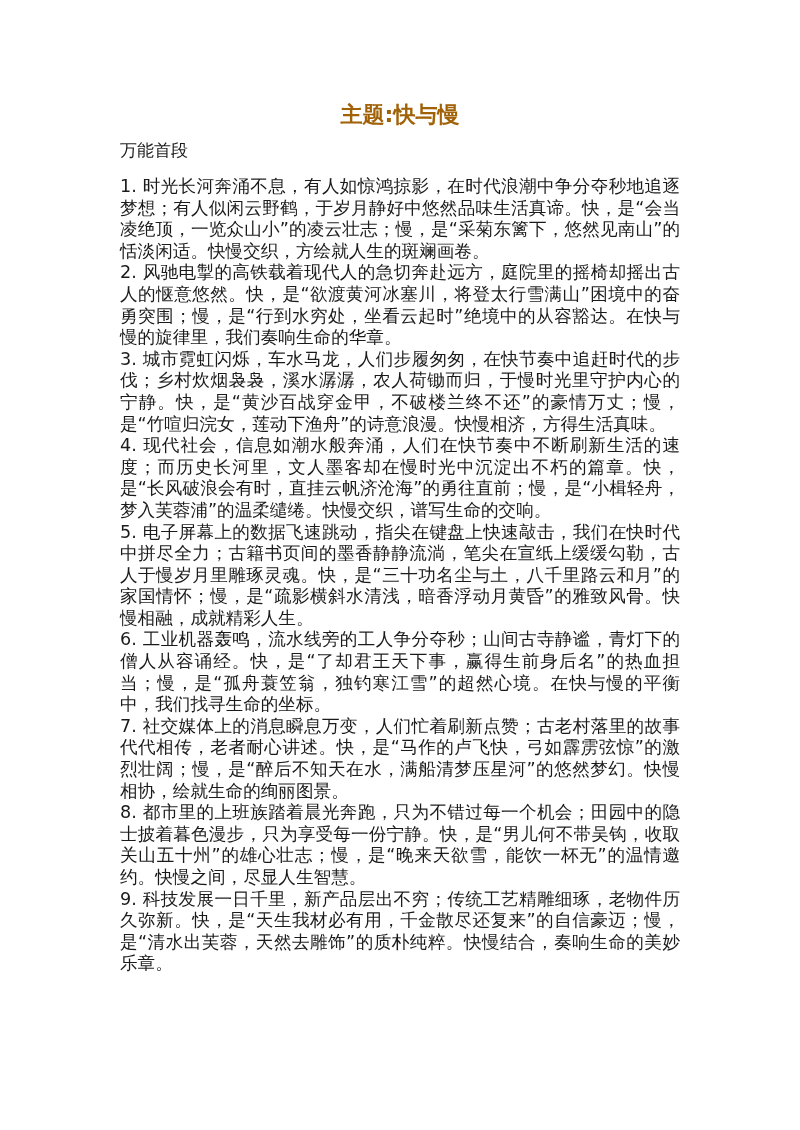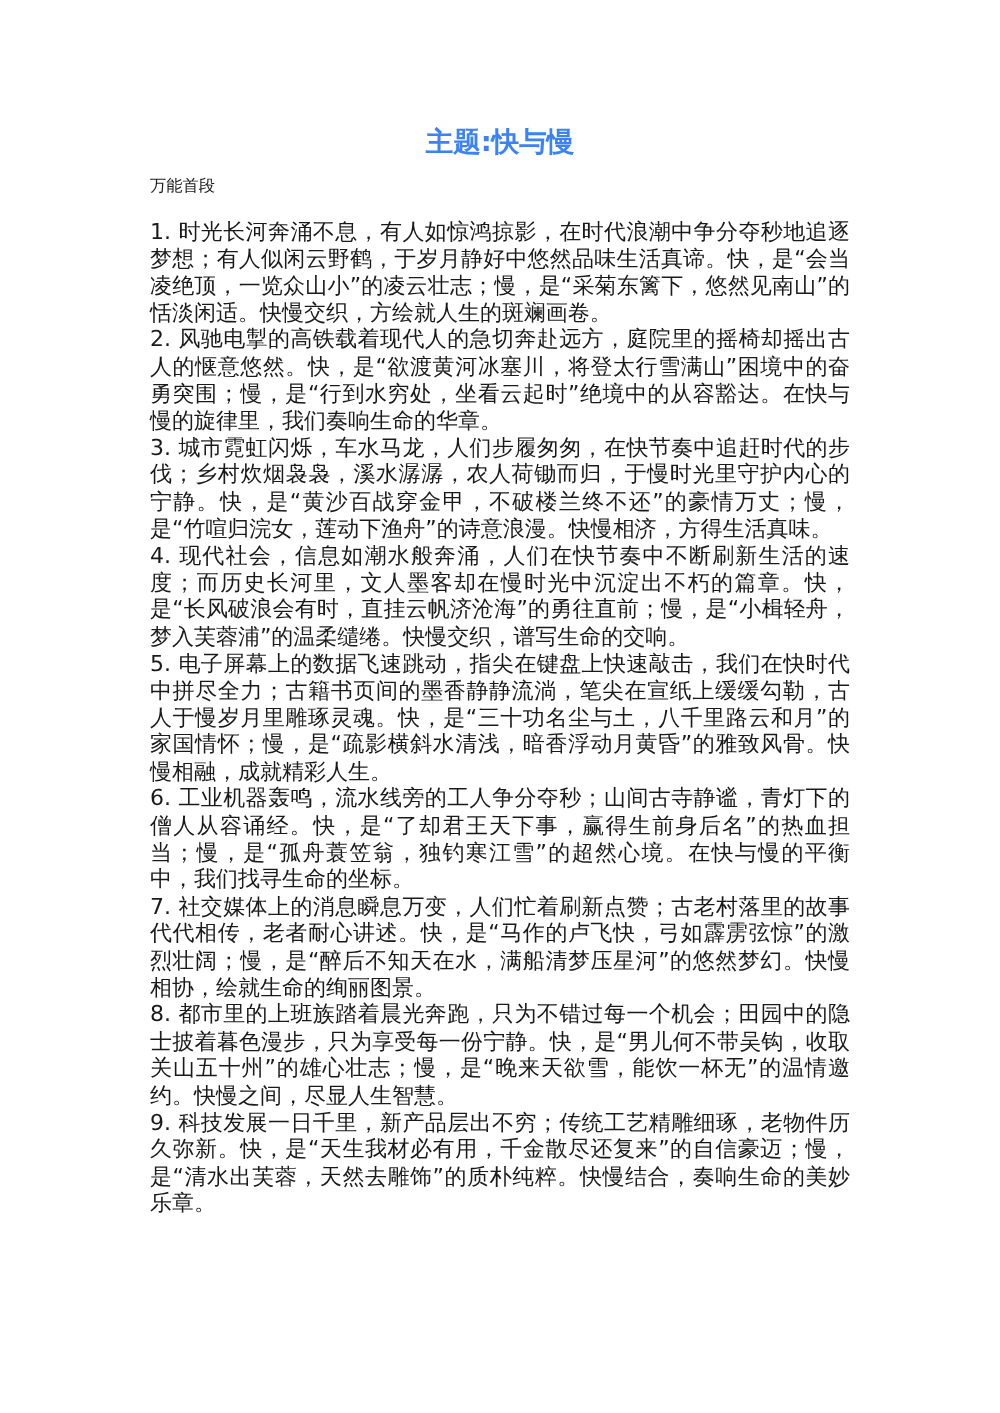--- a/index.html
+++ b/index.html
@@ -20,24 +20,24 @@
       left: 120px;
       top: 100px;
       width: 560px;
     }
     .title {
       text-align: center;
       font-size: 22px;
       font-weight: bold;
       line-height: 30px;
       margin: 0 0 8px 0;
-      color: #3b82f6;
+      color: #a16207;
     }
     .subtitle {
-      font-size: 13px;
+      font-size: 17px;
       line-height: 24px;
       margin: 0 0 14px 0;
     }
     .para {
       font-size: 17.6px;
       line-height: 21.6px;
       margin: 0;
       text-align: justify;
       text-align-last: left;
       letter-spacing: 0px;

